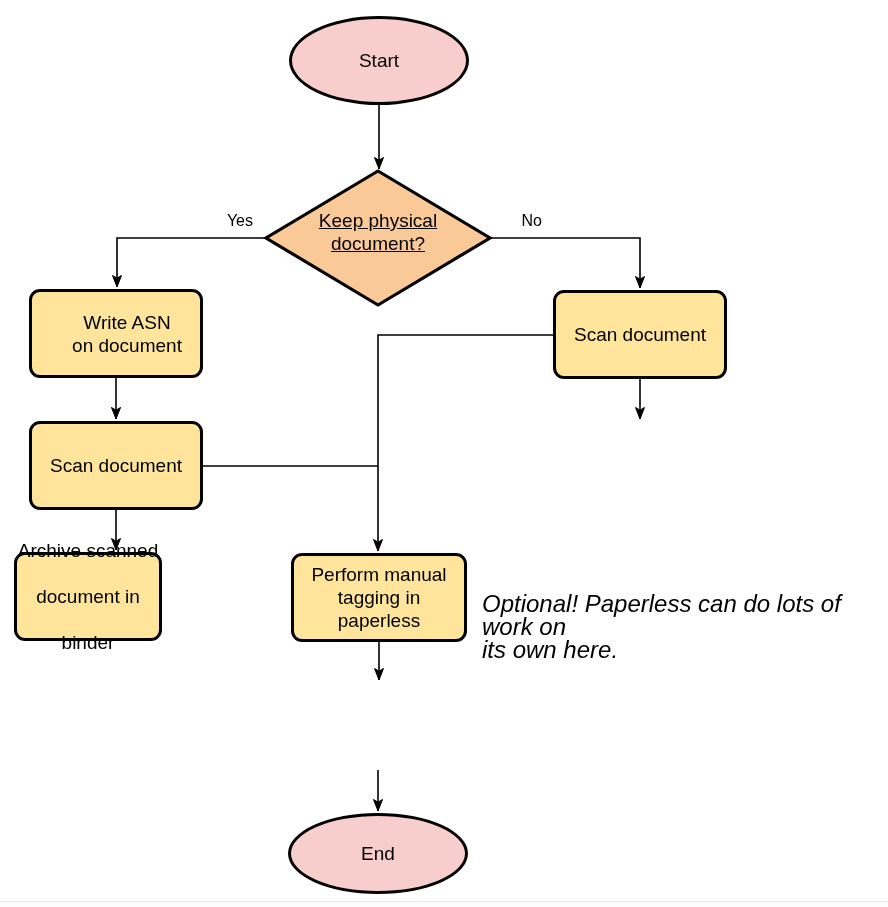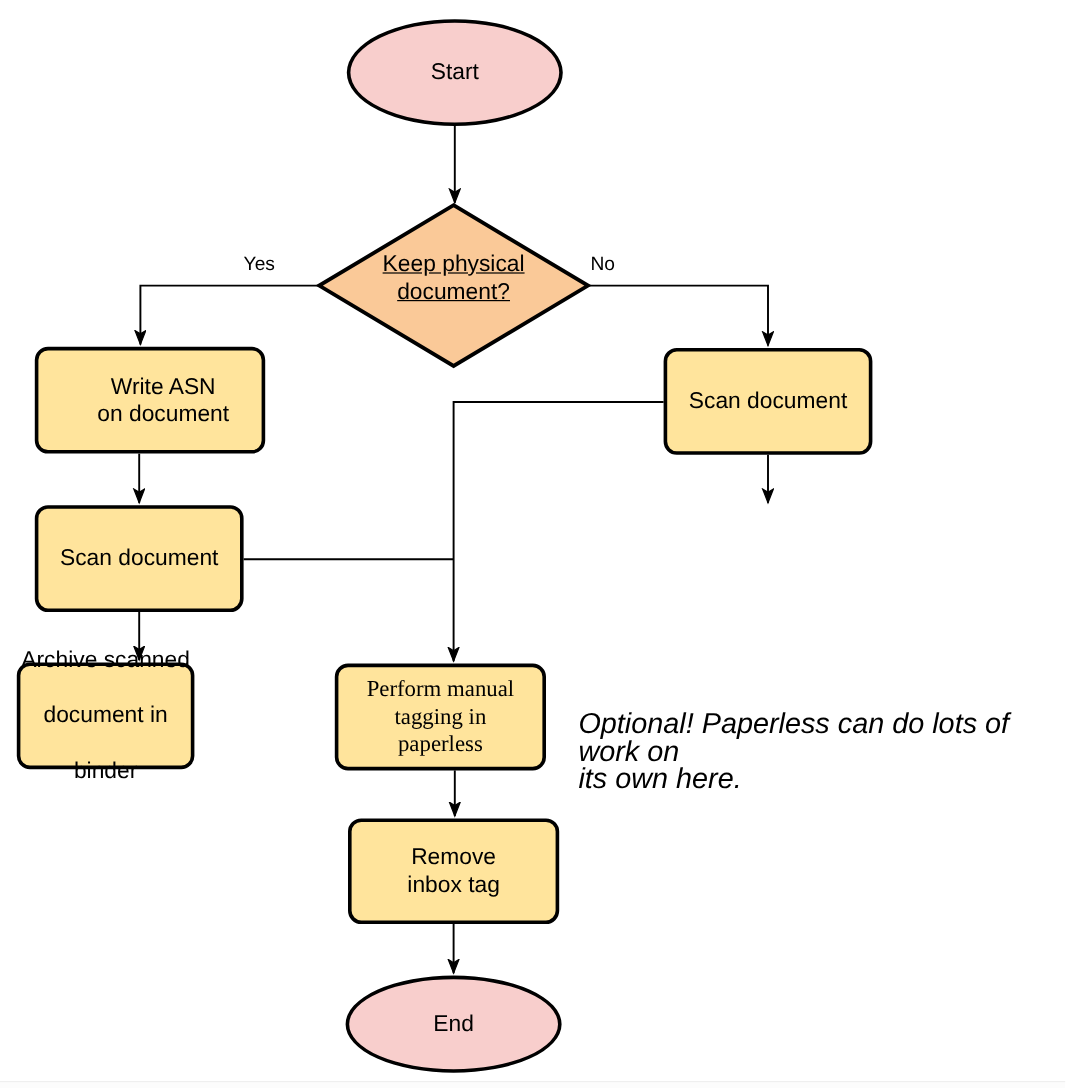--- a/index.html
+++ b/index.html
@@ -48,21 +48,21 @@
     border-radius: 50%;
   }
   .decision-label {
     background: transparent;
     z-index: 2;
   }
   .edge-label {
     position: absolute;
     font-size: 16px;
     line-height: 18px;
-    text-align: left;
+    text-align: right;
     z-index: 2;
   }
   .annotation {
     position: absolute;
     left: 482px;
     top: 592px;
     width: 406px;
     font-size: 24px;
     line-height: 23px;
     font-style: italic;
@@ -115,55 +115,51 @@
   </div>
 
   <div class="node decision-label" style="left:266px; top:165px; width:224px; height:134px;text-decoration:underline;">
     <div>Keep physical</div>
     <div>document?</div>
   </div>
 
   <div class="edge-label" style="left:203px; top:212px; width:50px;">Yes</div>
   <div class="edge-label" style="left:492px; top:212px; width:50px;">No</div>
 
-  <div class="node process" style="left:29px; top:289px; width:192px; height:89px;padding-left:22px;">
+  <div class="node process" style="left:29px; top:289px; width:174px; height:89px;padding-left:22px;">
     <div>Write ASN</div>
     <div>on document</div>
   </div>
 
   <div class="node process" style="left:29px; top:421px; width:174px; height:89px;">
     <div>Scan document</div>
   </div>
 
   <div class="node process" style="left:14px; top:552px; width:148px; height:89px;gap:23px;">
     <div>Archive scanned</div>
     <div>document in</div>
     <div>binder</div>
   </div>
 
   <div class="node process" style="left:553px; top:290px; width:174px; height:89px;">
     <div>Scan document</div>
   </div>
 
 
-  <div class="node process" style="left:279px; top:553px; width:176px; height:89px;font-family:Liberation Serif, serif;">
+  <div class="node process" style="left:291px; top:553px; width:176px; height:89px;">
     <div>Perform manual</div>
     <div>tagging in</div>
     <div>paperless</div>
   </div>
 
   <div class="annotation">
     <div>Optional! Paperless can do lots of work on</div>
     <div>its own here.</div>
   </div>
 
-  <div class="node process" style="left:290px; top:682px; width:176px; height:88px;">
-    <div>Remove</div>
-    <div>inbox tag</div>
-  </div>
 
   <div class="node terminator" style="left:288px; top:813px; width:180px; height:81px;">
     <div>End</div>
   </div>
 
   <div class="page-edge-line"></div>
   <div class="page-edge-below"></div>
 
 </div>
 

